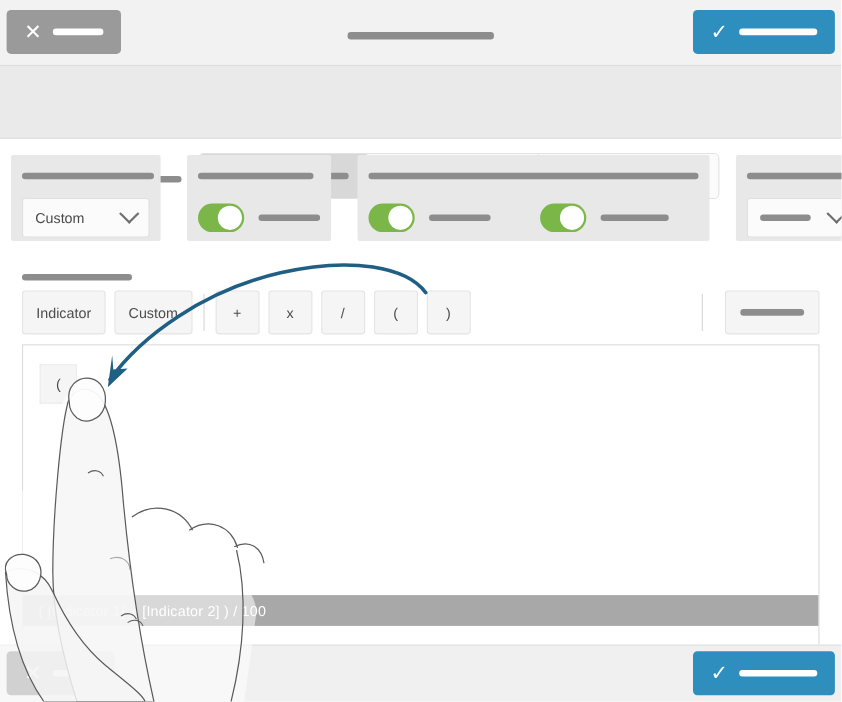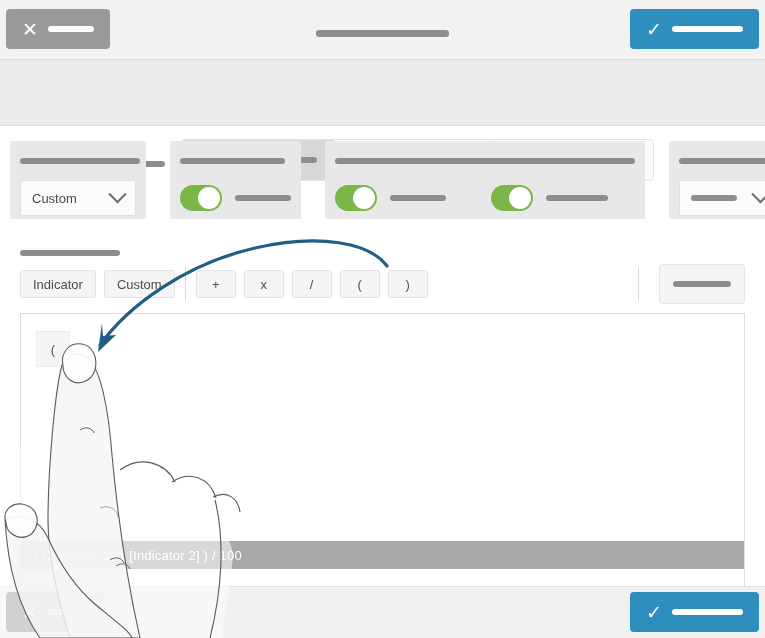--- a/index.html
+++ b/index.html
@@ -201,21 +201,21 @@
     position: absolute;
     left: 20px; top: 264px;
     width: 725px; height: 40px;
     display: flex;
     align-items: center;
   }
   .tok-btn {
     background: #f5f5f5;
     border: 1px solid #e4e4e4;
     border-radius: 3px;
-    height: 28px;
+    height: 40px;
     min-width: 40px;
     display: flex;
     align-items: center;
     justify-content: center;
     padding: 0 12px;
     box-sizing: border-box;
     font-size: 13px;
     color: #4c4c4c;
     cursor: pointer;
     margin-right: 8px;

